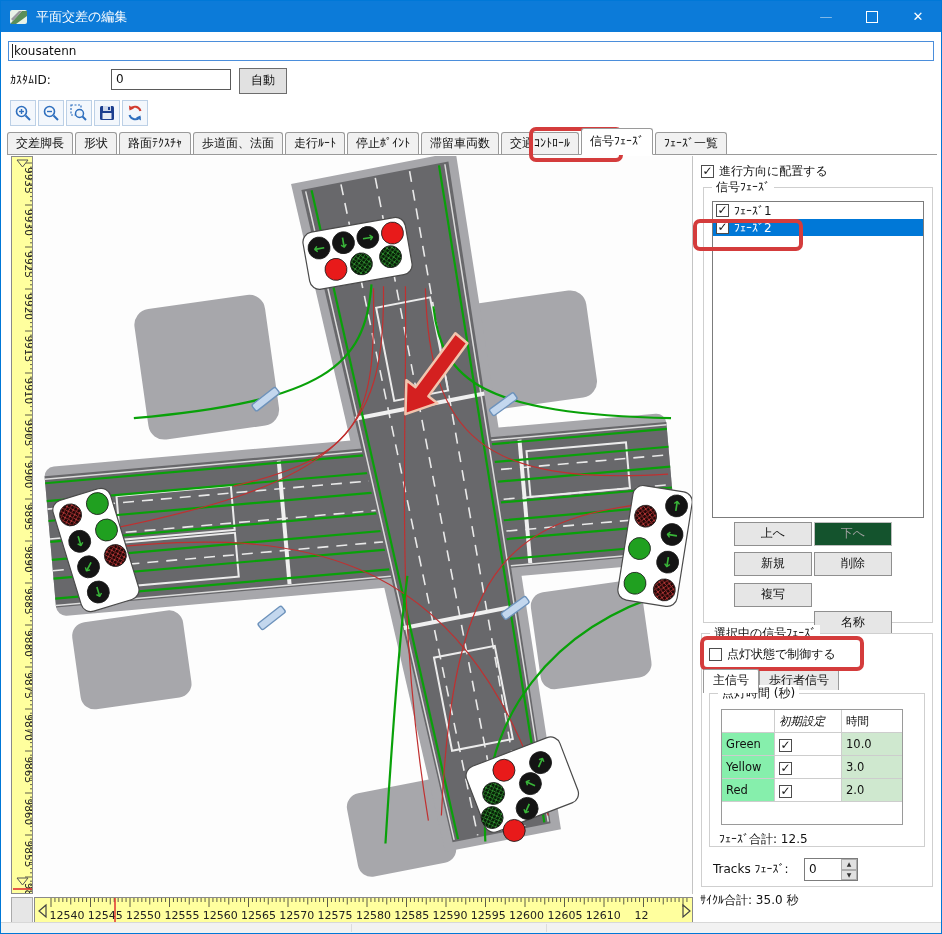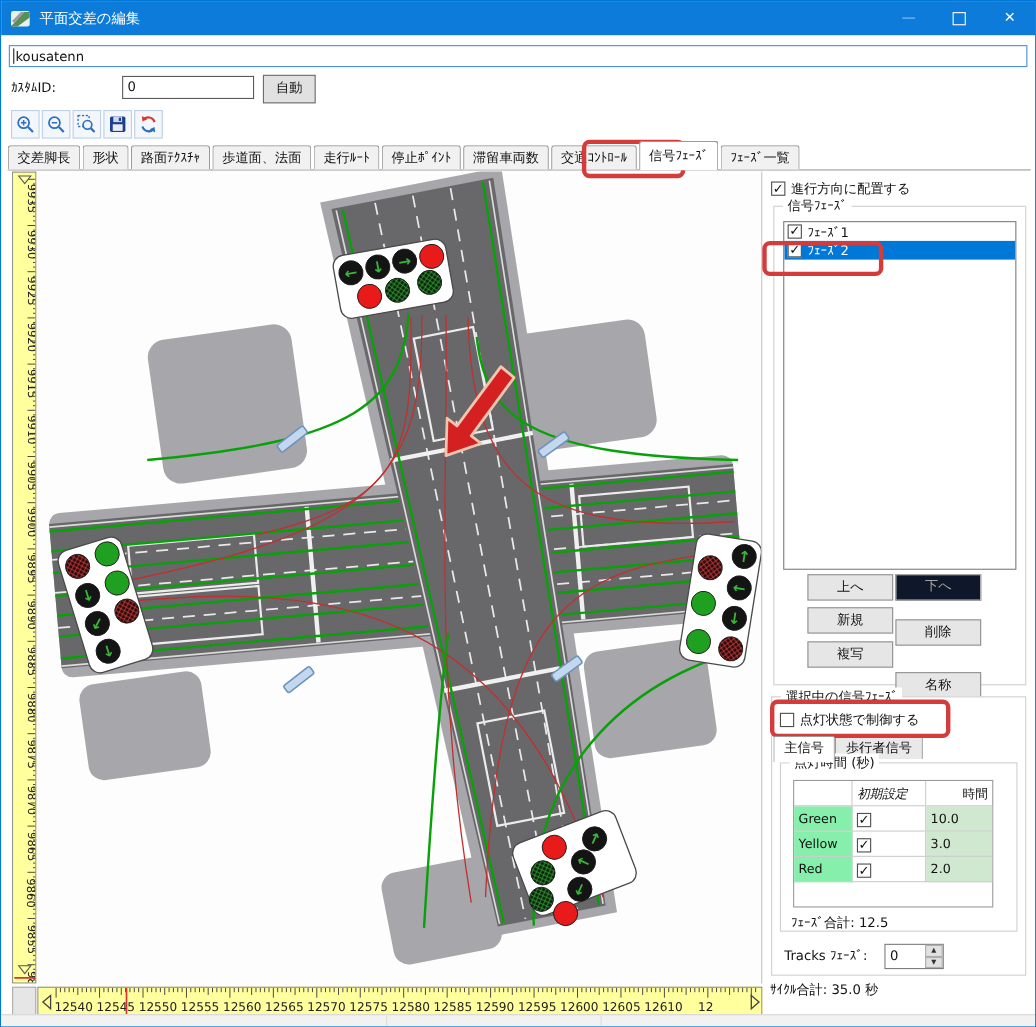--- a/index.html
+++ b/index.html
@@ -43,21 +43,21 @@
   .legend{position:absolute;top:-9px;left:8px;background:#fff;padding:0 4px;white-space:nowrap;}
   .cb{display:inline-block;width:13px;height:13px;border:1px solid #4d4d4d;background:#fff;vertical-align:-2px;text-align:center;line-height:11px;font-size:12px;font-weight:bold;color:#111;box-sizing:border-box;}
   .cbrow{display:flex;align-items:center;gap:5px;}
 
   #chk-direction{position:absolute;left:700px;top:162px;}
   #phase-list{position:absolute;left:711px;top:200px;width:210px;height:315px;border:1px solid #7c7c7c;background:#fff;overflow:hidden;}
   .phase-item{height:17px;display:flex;align-items:center;gap:5px;padding-left:3px;}
   .phase-item.selected{background:#0078d7;color:#fff;}
 
   .pbtn{position:absolute;width:76px;height:22px;background:#e6e6e6;border:1px solid #8f8f8f;text-align:center;line-height:20px;}
-  .pbtn.disabled{color:#a2a2a2;border-color:#bdbdbd;background:#0f172a;font-family:Liberation Mono, monospace;}
+  .pbtn.disabled{color:#a2a2a2;border-color:#bdbdbd;background:#14532d;}
 
   #subtabs{position:absolute;left:702px;top:668px;display:flex;align-items:flex-start;}
   .subtab{border:1px solid #9a9a9a;border-bottom:none;padding:3px 9px;background:#e9e9e9;border-radius:2px 2px 0 0;height:14px;line-height:14px;}
   .subtab.active{background:#fff;height:17px;position:relative;z-index:2;}
 
   #tablebox{position:absolute;left:720px;top:708px;width:180px;height:114px;border:1px solid #9a9a9a;background:#fff;}
   table.tg{border-collapse:collapse;width:100%;}
   .tg td,.tg th{border:1px solid #cdcdcd;font-weight:normal;text-align:left;padding:2px 4px;height:18px;font-size:11.5px;}
   .tg tr:first-child th{border-top:none;}
   .tg td:first-child,.tg th:first-child{border-left:none;}
@@ -703,21 +703,21 @@
       </div>
       <div class="phase-item selected">
         <span class="cb">✓</span>
         <span>ﾌｪｰｽﾞ2</span>
       </div>
     </div>
 
   <div class="pbtn" style="left:733px;top:521px;">上へ</div>
   <div class="pbtn disabled" style="left:813px;top:521px;">下へ</div>
   <div class="pbtn" style="left:733px;top:551px;">新規</div>
-  <div class="pbtn" style="left:813px;top:551px;margin-top:11px;">削除</div>
+  <div class="pbtn" style="left:813px;top:551px;">削除</div>
   <div class="pbtn" style="left:733px;top:582px;">複写</div>
   <div class="pbtn" style="left:813px;top:610px;">名称</div>
 
   <div class="groupbox" style="left:700px;top:632px;width:230px;height:252px;">
     <span class="legend">選択中の信号ﾌｪｰｽﾞ</span>
   </div>
 
   <div class="cbrow" style="position:absolute;left:708px;top:645px;">
     <span class="cb"></span>
     <span>点灯状態で制御する</span>
@@ -731,21 +731,21 @@
   <div class="groupbox" style="left:708px;top:692px;width:214px;height:152px;">
     <span class="legend">点灯時間 (秒)</span>
   </div>
 
   <div id="tablebox">
     <table class="tg">
         <tbody id="tg-body">
           <tr>
             <th style="width: 44px;"></th>
             <th style="width: 58px; font-style: italic;">初期設定</th>
-            <th style="width: auto; text-align: right;">時間</th>
+            <th style="width: auto;">時間</th>
           </tr>
           <tr>
             <td class="namec">Green</td>
             <td><span class="cb">✓</span></td>
             <td class="timec">10.0</td>
           </tr>
           <tr>
             <td class="namec">Yellow</td>
             <td><span class="cb">✓</span></td>
             <td class="timec">3.0</td>

